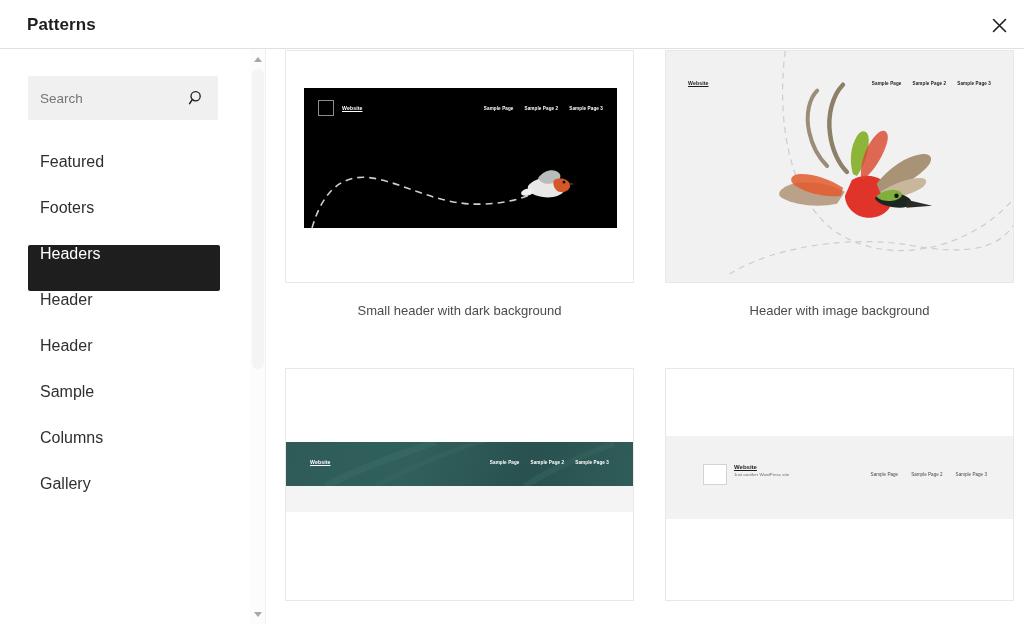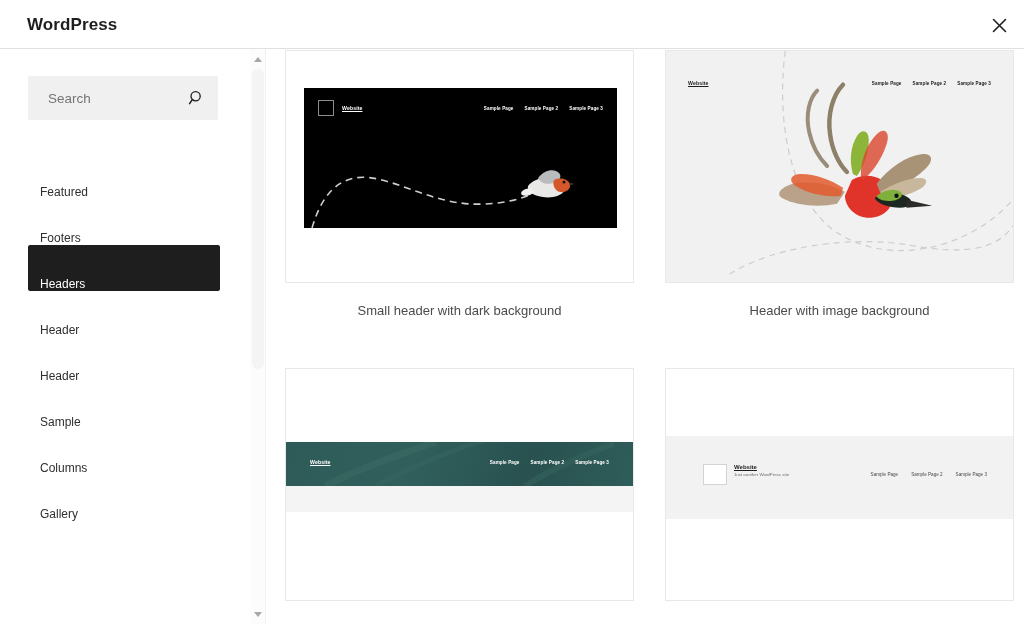--- a/index.html
+++ b/index.html
@@ -42,40 +42,40 @@
   .search-wrap {
     position: relative;
     width: 190px; height: 44px;
     background: #f0f0f0;
     border-radius: 2px;
     display: flex; align-items: center;
   }
   .search-input {
     width: 100%; height: 100%;
     background: transparent; border: none; outline: none;
-    padding: 0 40px 0 20px;
+    padding: 0 40px 0 12px;
     font-family: "Liberation Sans", sans-serif;
     font-size: 13.5px; color: #1e1e1e;
   }
   .search-input::placeholder { color: #757575; }
   .search-icon {
     position: absolute; right: 11px; top: 50%;
     transform: translateY(-50%);
     width: 20px; height: 20px;
     display: flex; align-items: center; justify-content: center;
     color: #1e1e1e;
   }
 
   .nav-list { margin-top: 33px; }
   .nav-item {
-    display: flex; align-items: flex-end;
+    display: flex; align-items: flex-start;
     height: 46px;
     padding: 0 12px;
     border-radius: 2px;
-    font-size: 12px;
+    font-size: 16px;
     color: #2f2f2f;
     cursor: pointer;
     user-select: none;
   }
   .nav-item.active {
     background: #1e1e1e;
     color: #ffffff;
   }
 
   
@@ -212,21 +212,21 @@
   .c4-nav span { font-size: 4.6px; color: #4a4a4a; white-space: nowrap; }
 
   svg.deco { position: absolute; inset: 0; width: 100%; height: 100%; }
 </style>
 </head>
 <body>
 
 <div id="app">
 
   <div class="modal-header">
-    <div class="modal-title">WordPress</div>
+    <div class="modal-title">Patterns</div>
     <button class="close-button" aria-label="Close">
       <span>
         <svg width="15" height="15" viewBox="0 0 15 15" fill="none">
           <path d="M1.5 1.5 L13.5 13.5 M13.5 1.5 L1.5 13.5" stroke="#1e1e1e" stroke-width="1.6" stroke-linecap="round"></path>
         </svg>
       </span>
     </button>
   </div>
 
   <div class="sidebar">

